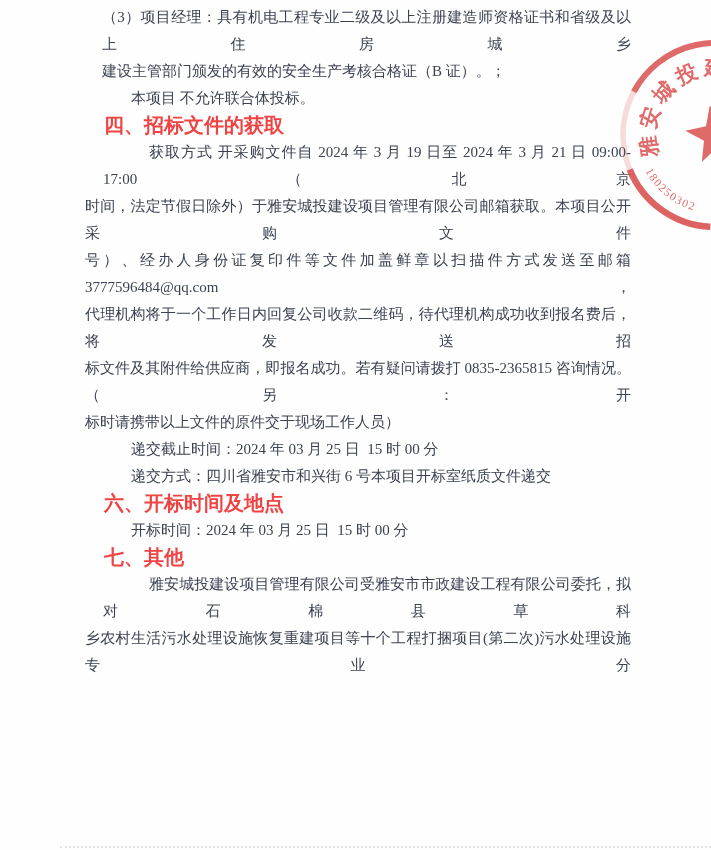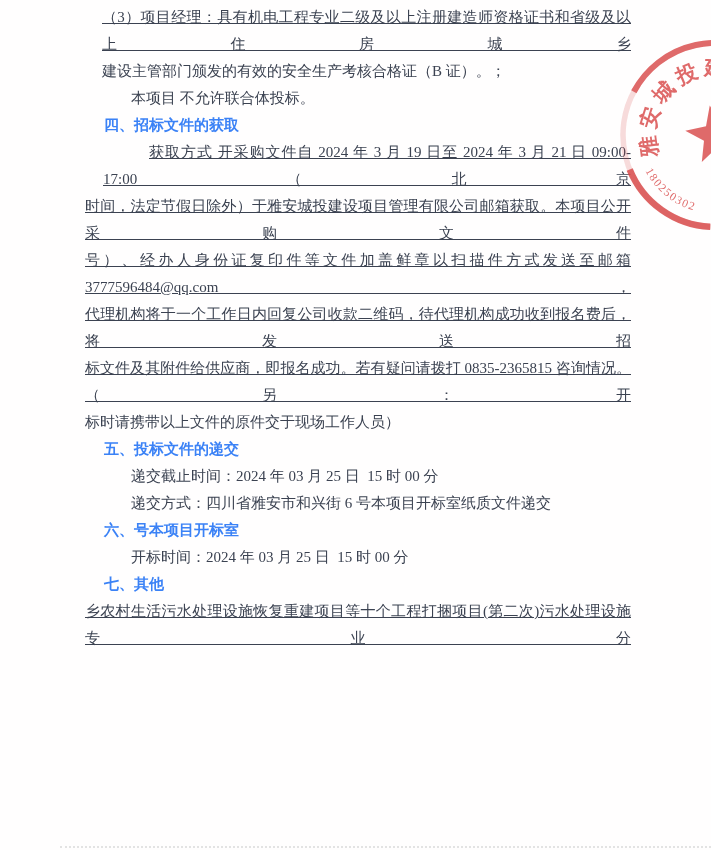--- a/index.html
+++ b/index.html
@@ -2,24 +2,24 @@
 <html><head>
 <meta charset="utf-8">
 <style>
   html,body{margin:0;padding:0;background:#ffffff;}
   .page{
     position:relative;width:711px;height:850px;background:#fffefe;
     overflow:hidden;font-family:"Liberation Serif", serif;color:#3b4251;
   }
   .content{position:absolute;left:85px;top:4px;width:546px;}
   .line{font-size:15px;line-height:27px;white-space:pre-wrap;}
-  .line.h{font-weight:bold;font-size:15px;margin-left:19px;color:#3b82f6;}
+  .line.h{font-weight:bold;font-size:20px;margin-left:19px;color:#ef4444;}
   .line.ind{padding-left:46px;}
   .line.ml1{margin-left:17px;}
-  .line.just{white-space:normal;text-align:justify;text-align-last:justify;text-decoration:underline;}
+  .line.just{white-space:normal;text-align:justify;text-align-last:justify;}
   .line.just.ind{padding-left:0;text-indent:46px;margin-left:18px;}
   .italic{}
   .stamp{position:absolute;left:595px;top:15px;pointer-events:none;}
   .scan-artifact{
     position:absolute;left:60px;right:0;bottom:2px;height:0;
     border-bottom:2px dotted #e3e3e3;
   }
 </style>
 </head>
 <body>
@@ -30,26 +30,26 @@
       <div class="line ml1 just">（3）项目经理：具有机电工程专业二级及以上注册建造师资格证书和省级及以上住房城乡</div>
       <div class="line ml1">建设主管部门颁发的有效的安全生产考核合格证（B 证）。；</div>
       <div class="line ind"><span>本项目 </span><span class="italic">不允许</span><span>联合体投标。</span></div>
       <div class="line h">四、招标文件的获取</div>
       <div class="line ind just">获取方式 开采购文件自 2024 年 3 月 19 日至 2024 年 3 月 21 日 09:00-17:00（北京</div>
       <div class="line just">时间，法定节假日除外）于雅安城投建设项目管理有限公司邮箱获取。本项目公开采购文件</div>
       <div class="line just">号）、经办人身份证复印件等文件加盖鲜章以扫描件方式发送至邮箱 3777596484@qq.com，</div>
       <div class="line just">代理机构将于一个工作日内回复公司收款二维码，待代理机构成功收到报名费后，将发送招</div>
       <div class="line just">标文件及其附件给供应商，即报名成功。若有疑问请拨打 0835-2365815 咨询情况。（另：开</div>
       <div class="line">标时请携带以上文件的原件交于现场工作人员）</div>
-      <div class="line h">五、投标文件的递交</div>
       <div class="line ind">递交截止时间：2024 年 03 月 25 日  15 时 00 分</div>
       <div class="line ind">递交方式：四川省雅安市和兴街 6 号本项目开标室纸质文件递交</div>
-      <div class="line h">六、号本项目开标室</div>
+      <div class="line h">六、开标时间及地点</div>
       <div class="line ind">开标时间：2024 年 03 月 25 日  15 时 00 分</div>
       <div class="line h">七、其他</div>
+      <div class="line ind just">雅安城投建设项目管理有限公司受雅安市市政建设工程有限公司委托，拟对石棉县草科</div>
       <div class="line just">乡农村生活污水处理设施恢复重建项目等十个工程打捆项目(第二次)污水处理设施专业分</div>
     </div>
 
   <svg class="stamp" width="240" height="240" viewBox="0 0 240 240">
     <g transform="rotate(8,120,120)" opacity="0.88">
       <g fill="none" stroke="#d84848">
         <circle cx="120" cy="120" r="92" stroke-width="5.5" opacity="0.22"></circle>
         <path d="M 33.6,88.5 A 92,92 0 0 1 166,40.3" stroke-width="6" opacity="0.9"></path>
         <path d="M 40.3,166 A 92,92 0 0 0 128,211.6" stroke-width="6.5" opacity="0.95"></path>
       </g>

